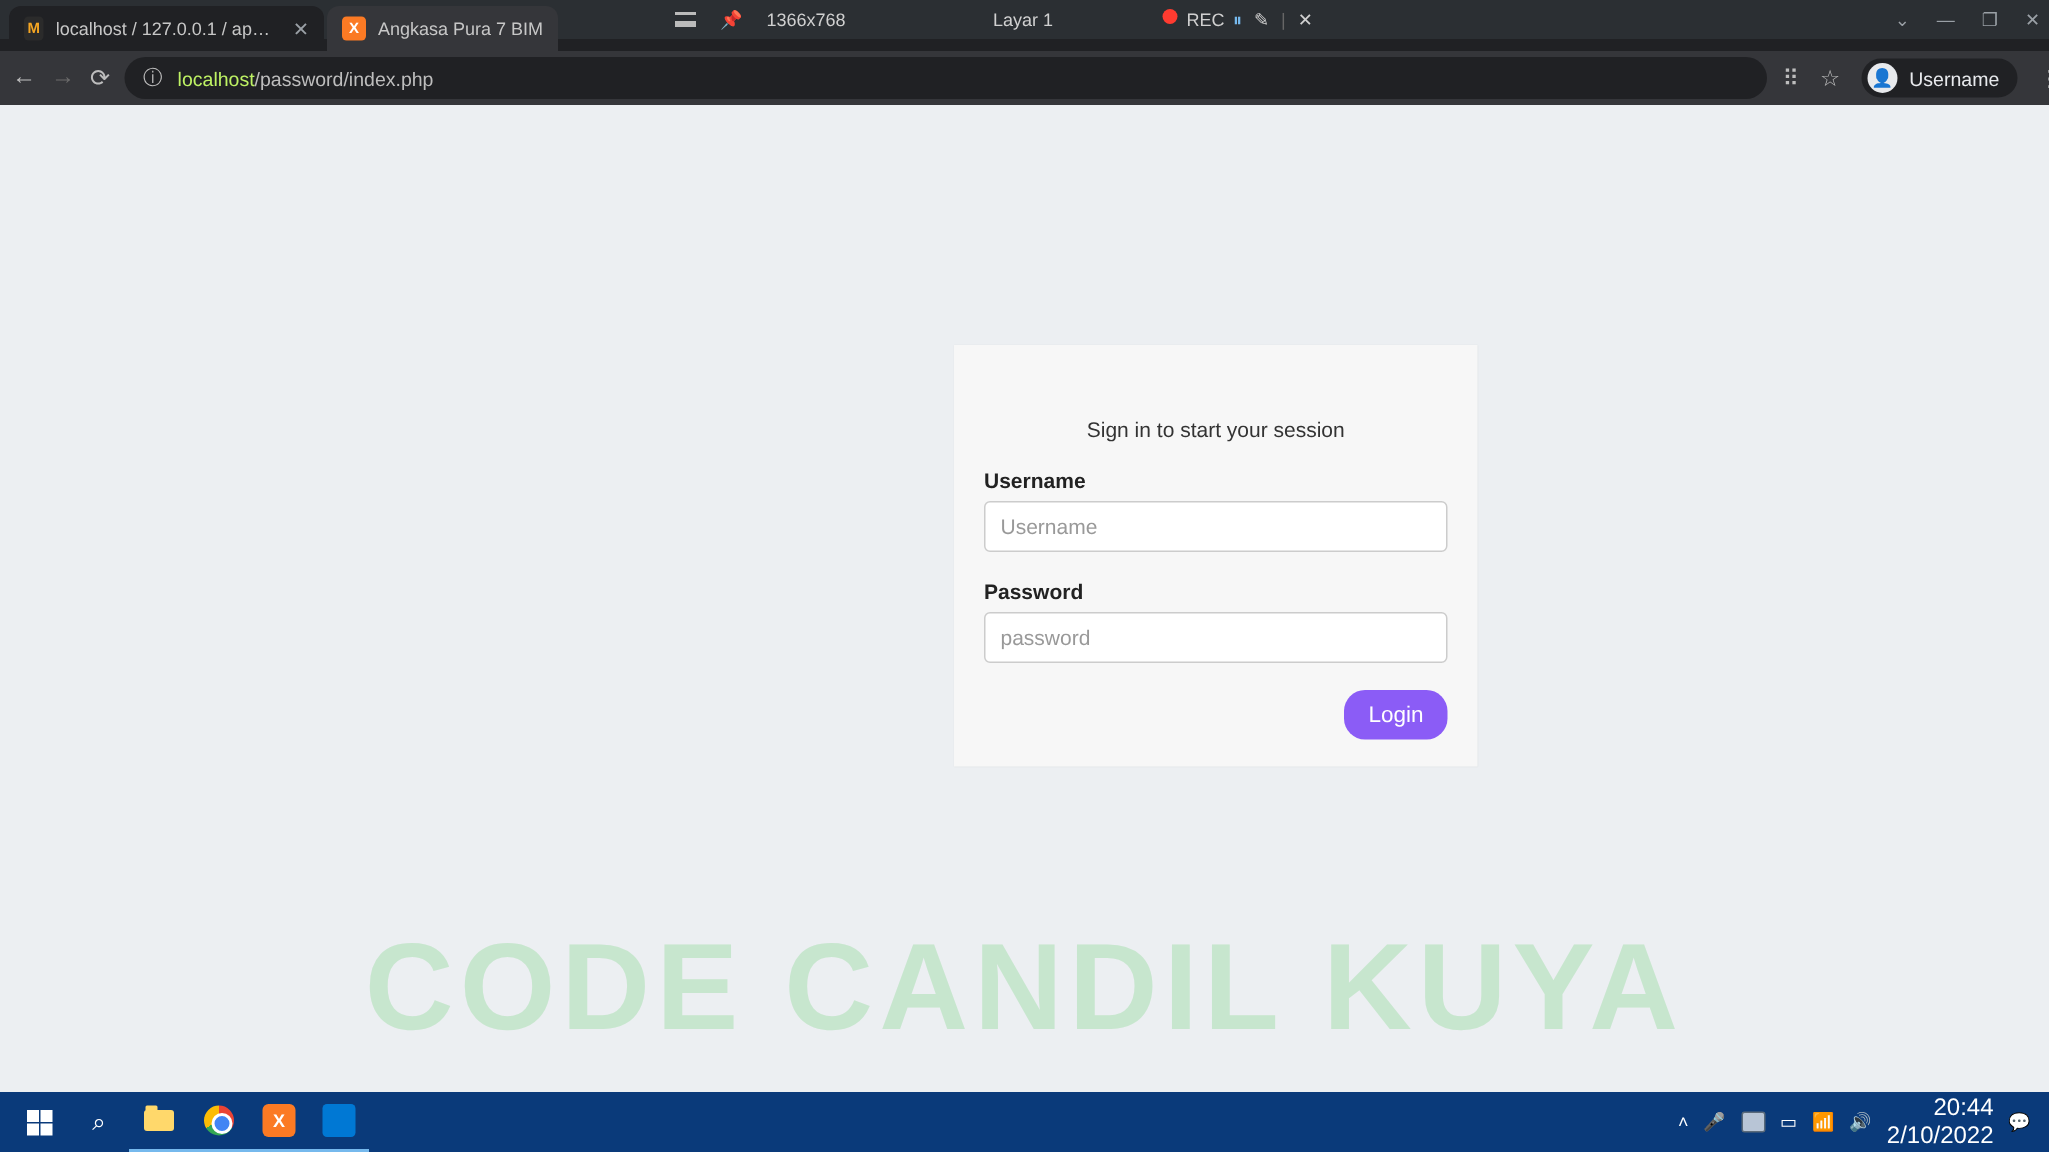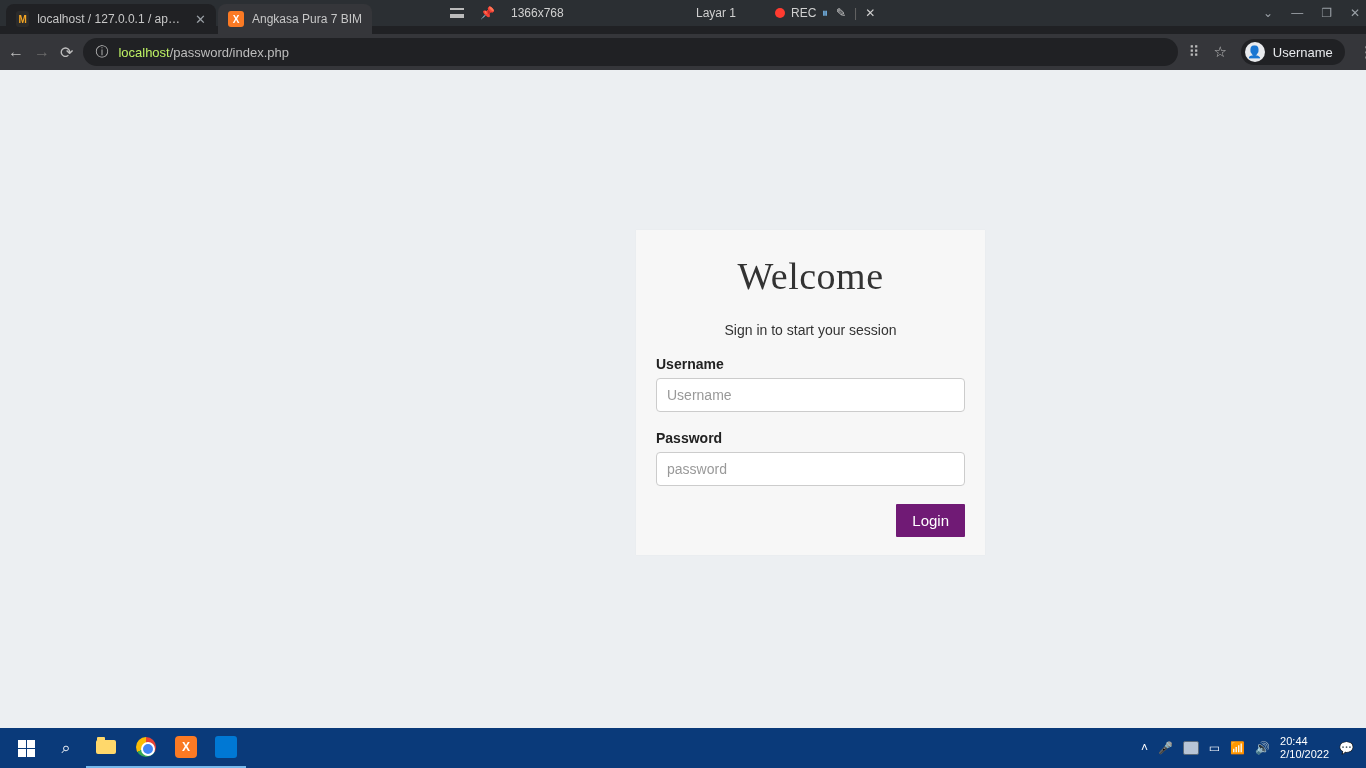--- a/index.html
+++ b/index.html
@@ -1,22 +1,22 @@
 <!DOCTYPE html>
 <html><head>
 <meta charset="utf-8">
 <style>
 * { margin:0; padding:0; box-sizing:border-box; font-family:"Segoe UI",Arial,sans-serif; }
 html,body { width:1366px; height:768px; overflow:hidden; background:#202124; }
 
 
 .topbar { position:absolute; top:0; left:0; right:0; height:26px; background:#2b2f33; display:flex; align-items:center; color:#d0d0d0; font-size:12px; }
 .topbar .center { position:absolute; left:450px; display:flex; align-items:center; gap:16px; }
-.topbar .layar { position:absolute; left:696px;text-align:center; }
-.topbar .rec { position:absolute; left:775px; display:flex; align-items:center; gap:6px; }
+.topbar .layar { position:absolute; left:662px;text-align:center; }
+.topbar .rec { position:absolute; left:775px; display:flex; align-items:flex-start; gap:6px; }
 .rec-dot { width:10px; height:10px; background:#ff3b30; border-radius:50%; }
 .topbar .recicons { position:absolute; left:822px; display:flex; align-items:center; gap:8px; }
 .topbar .win-controls { position:absolute; right:6px; display:flex; gap:18px; color:#9aa0a6; }
 .topbar .pin { color:#4f9cf0; }
 .ham { display:inline-block; width:14px; height:10px; border-top:2px solid #bbb; border-bottom:2px solid #bbb; position:relative; }
 .ham::after { content:""; position:absolute; top:4px; left:0; right:0; height:2px; background:#bbb; }
 
 
 .tabstrip { position:absolute; top:0; left:0; height:34px; display:flex; align-items:flex-end; padding-left:6px; }
 .tab { height:30px; display:flex; align-items:center; gap:8px; padding:0 10px; color:#c7c7c7; font-size:12px; border-top-left-radius:8px; border-top-right-radius:8px; margin-right:2px; max-width:210px; }
@@ -39,33 +39,33 @@
 
 
 .viewport { position:absolute; top:70px; left:0; right:0; bottom:40px; background:#eceff2; overflow:hidden; }
 
 .login-card { position:absolute; left:636px; top:160px; width:349px; background:#f7f7f7; padding:24px 20px 18px 20px; box-shadow:0 0 1px rgba(0,0,0,0.05); }
 .login-card h1 { font-size:38px; font-weight:400; color:#333; text-align:center; font-family:Georgia,serif; letter-spacing:0.5px; }
 .login-card .sub { text-align:center; color:#333; font-size:14px; margin-top:24px; margin-bottom:18px; }
 .form-label { font-size:14px; font-weight:600; color:#222; margin-bottom:6px; display:block; }
 .form-input { width:100%; height:34px; border:1px solid #ccc; border-radius:4px; padding:0 10px; font-size:14px; background:#fff; margin-bottom:18px; }
 .form-input::placeholder { color:#999; }
-.btn-login { float:right; background:#701a75; color:#fff; border:none; border-radius:1px; padding:8px 16px; font-size:15px; cursor:pointer; }
+.btn-login { float:right; background:#8b5cf6; color:#fff; border:none; border-radius:14px; padding:8px 16px; font-size:15px; cursor:pointer; }
 .clearfix::after { content:""; display:block; clear:both; }
 
 .watermark { position:absolute; left:0; right:0; bottom:22px; text-align:center; font-size:82px; font-weight:800; color:#c7e6ce; letter-spacing:4px; font-family:Arial,sans-serif; white-space:nowrap; }
 
 
 .taskbar { position:absolute; bottom:0; left:0; right:0; height:40px; background:#0a3a7a; display:flex; align-items:center; padding:0 6px; color:#fff; }
 .taskbar .ico { width:40px; height:40px; display:flex; align-items:center; justify-content:center; font-size:16px; cursor:pointer; }
 .taskbar .ico.active { border-bottom:2px solid #76b9ed; }
 .win-logo { display:grid; grid-template-columns:8px 8px; grid-template-rows:8px 8px; gap:1px; }
 .win-logo span { background:#fff; }
 .tray { margin-left:auto; display:flex; align-items:center; gap:10px; font-size:12px; padding-right:6px; }
-.clock { line-height:1.2; font-size:11px; }
+.clock { text-align:right; line-height:1.2; font-size:16px; }
 .folder-ico { width:20px; height:14px; background:#ffd86b; border-radius:2px; position:relative; }
 .folder-ico::before { content:""; position:absolute; top:-3px; left:1px; width:8px; height:4px; background:#ffd86b; border-radius:1px; }
 .chrome-ico { width:20px; height:20px; border-radius:50%; background:conic-gradient(#ea4335 0 120deg,#34a853 120deg 240deg,#fbbc05 240deg 360deg); position:relative; }
 .chrome-ico::after { content:""; position:absolute; top:5px; left:5px; width:10px; height:10px; background:#4285f4; border:2px solid #fff; border-radius:50%; }
 .xampp-ico { width:22px; height:22px; background:#fb7a24; border-radius:4px; display:flex; align-items:center; justify-content:center; color:#fff; font-weight:bold; font-size:12px; }
 .vscode-ico { width:22px; height:22px; background:#0078d4; border-radius:3px; position:relative; }
 .square-ico { width:16px; height:14px; background:#b8c5d6; border:1px solid #5a6a7a; border-radius:2px; }
 </style>
 </head>
 <body>
@@ -123,32 +123,32 @@
     <div class="profile-chip">
       <span class="av">👤</span>
       <span>Username</span>
     </div>
     <span>⋮</span>
   </div>
 </div>
 
 <div class="viewport">
   <div class="login-card clearfix">
-    <h1>Welcome</h1>
     <div class="sub">Sign in to start your session</div>
 
     <label class="form-label">Username</label>
     <input class="form-input" type="text" placeholder="Username" style="">
 
     <label class="form-label">Password</label>
     <input class="form-input" type="password" placeholder="password" style="">
 
     <button class="btn-login">Login</button>
   </div>
 
+  <div class="watermark">CODE CANDIL KUYA</div>
 </div>
 
 <div class="taskbar">
   <div class="ico">
     <div class="win-logo">
         <span></span>
         <span></span>
         <span></span>
         <span></span>
       </div>

